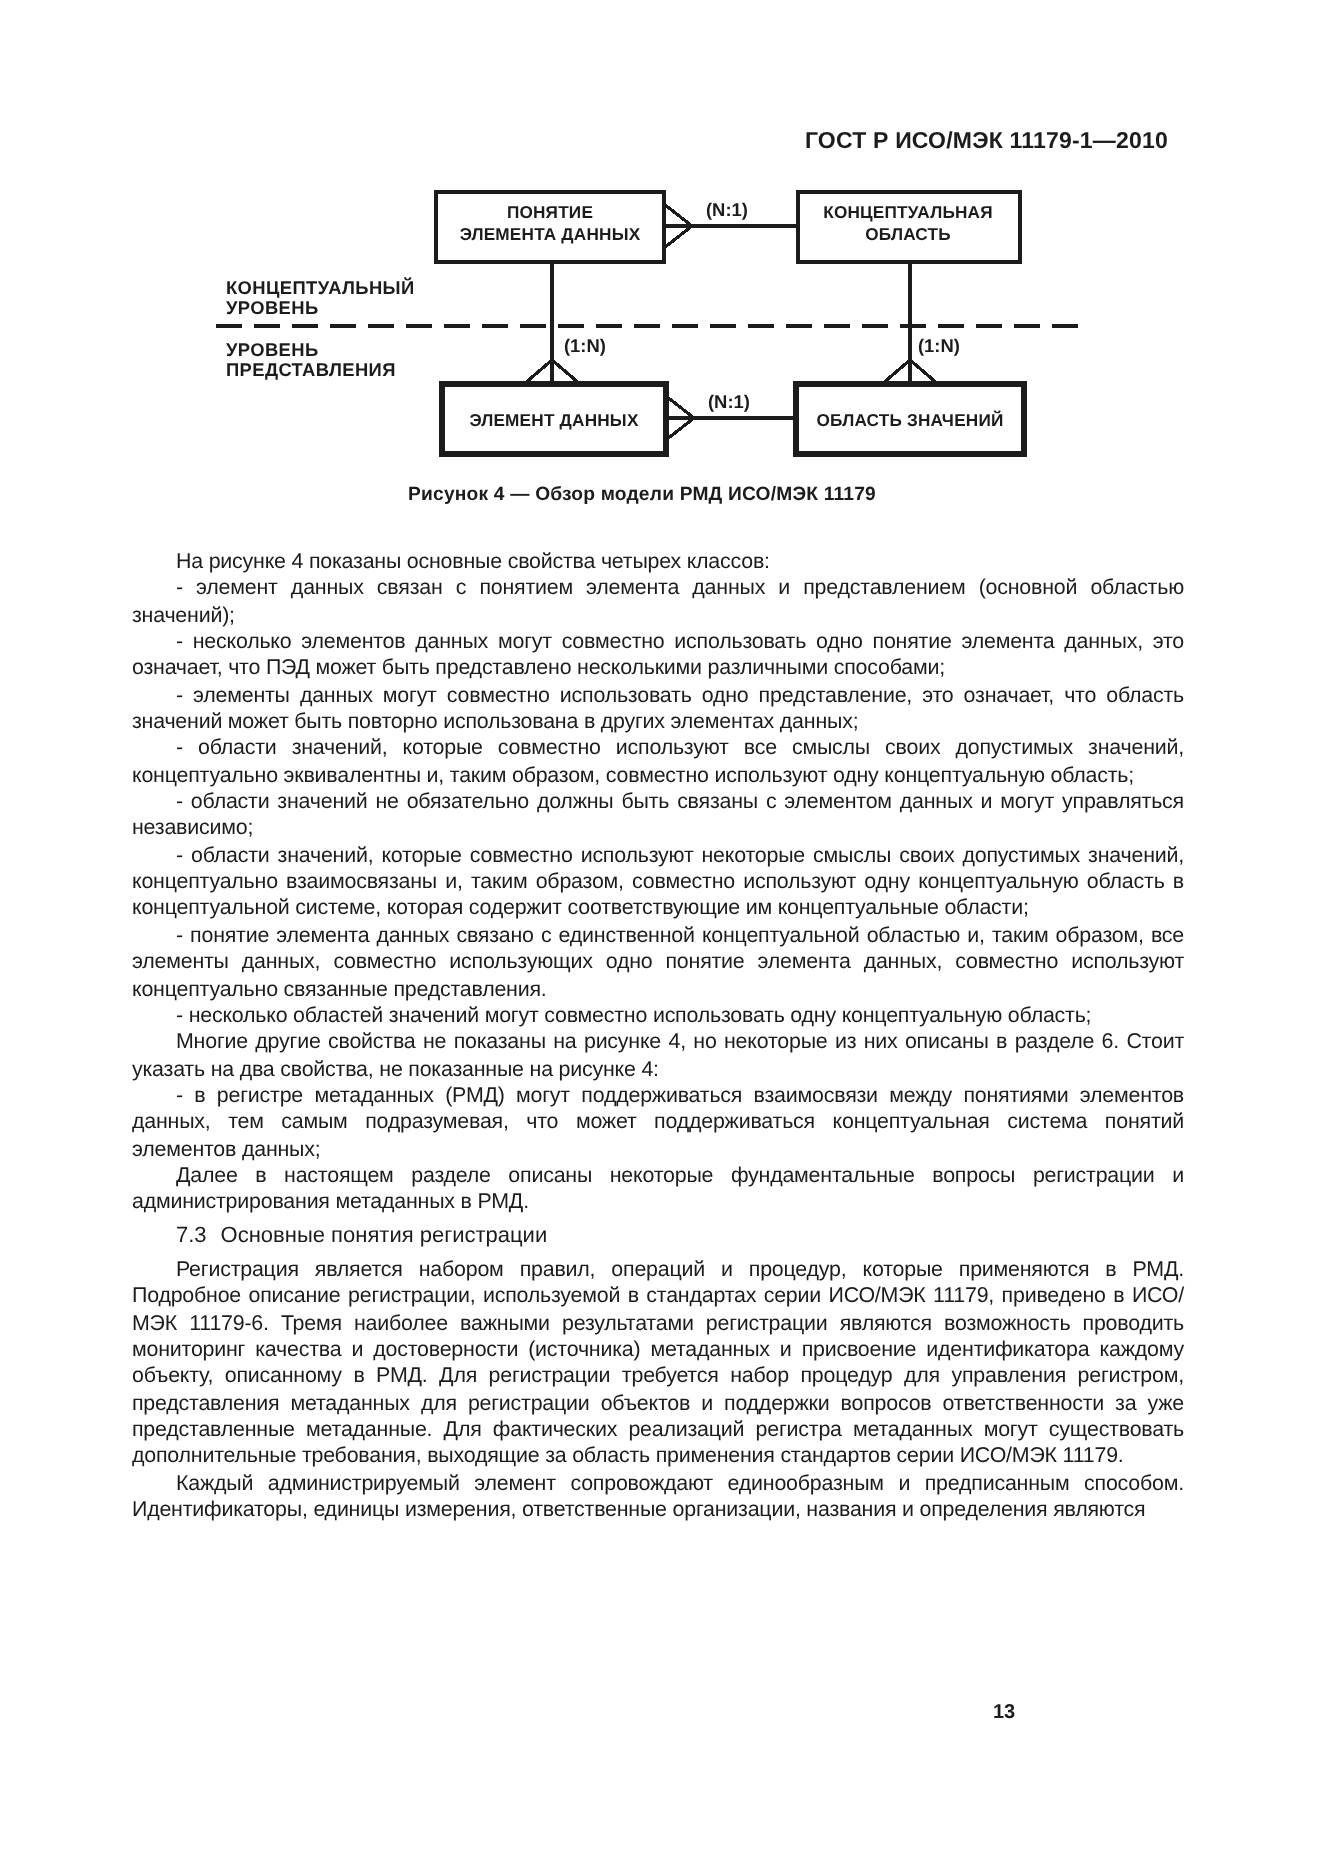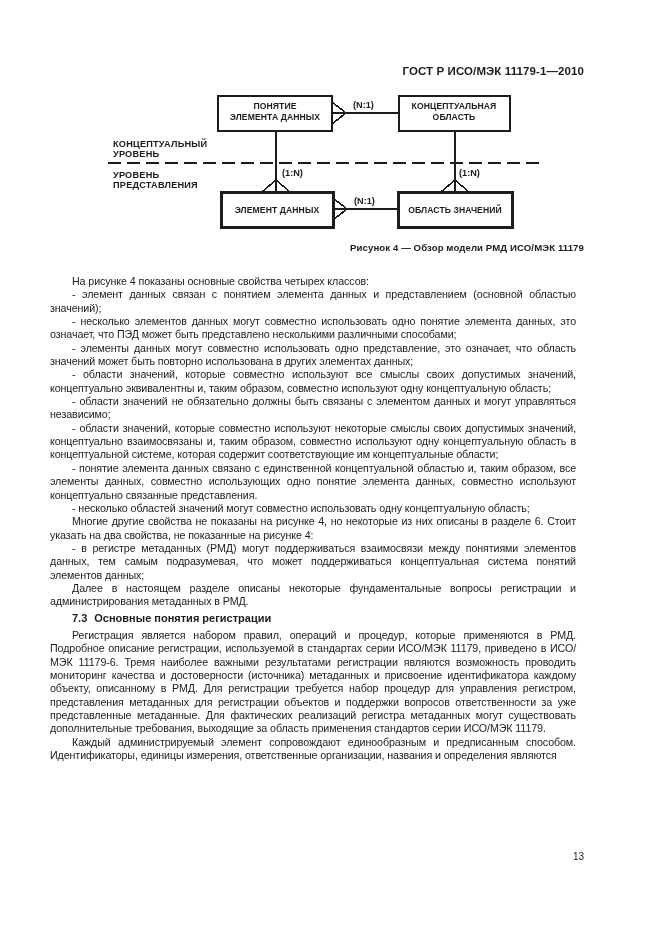--- a/index.html
+++ b/index.html
@@ -14,39 +14,40 @@
     text-align:right;font-size:11.5px;font-weight:bold;letter-spacing:0.1px;
   }
 
   .diagram{position:absolute;left:100px;top:88px;}
   .diagram text{fill:#1c1c1c;font-family:"Liberation Sans", sans-serif;font-weight:bold;}
   .boxlabel{font-size:8.6px;letter-spacing:0.1px;}
   .levellabel{font-size:9.2px;letter-spacing:0.2px;}
   .cardlabel{font-size:9.2px;}
 
   .fig-caption{
-    position:absolute;left:58px;top:242px;width:526px;text-align:right;
+    position:absolute;left:58px;top:242px;width:526px;text-align:center;
     font-size:9.6px;font-weight:bold;letter-spacing:0.1px;
   }
 
   .bodytext{
-    position:absolute;left:50px;top:275px;width:526px;
+    position:absolute;left:66px;top:275px;width:526px;
     font-size:10.7px;line-height:13.34px;text-align:justify;
     letter-spacing:-0.1px;
   }
   .bodytext p{margin:0;text-indent:22px;}
   .section-heading{
-    margin:3px 0 4px 0;text-indent:22px;font-weight:bold;font-size:11px;
+    margin:3px 0 4px 0;text-indent:22px;font-weight:normal;font-size:11px;
     letter-spacing:0;
   }
   .section-heading .title-gap{margin-left:7px;}
 
   .page-number{
-    position:absolute;left:420px;top:851px;width:164px;text-align:right;
+    position:absolute;left:420px;top:851px;width:164px;text-align:center;
     font-size:10px;
+    font-weight:bold;
   }
 </style>
 </head>
 <body>
 
 <div class="page">
 
   <div class="doc-header">ГОСТ Р ИСО/МЭК 11179-1—2010</div>
 
   <svg class="diagram" width="460" height="152" viewBox="0 0 460 152" stroke-linecap="butt" shape-rendering="crispEdges">

